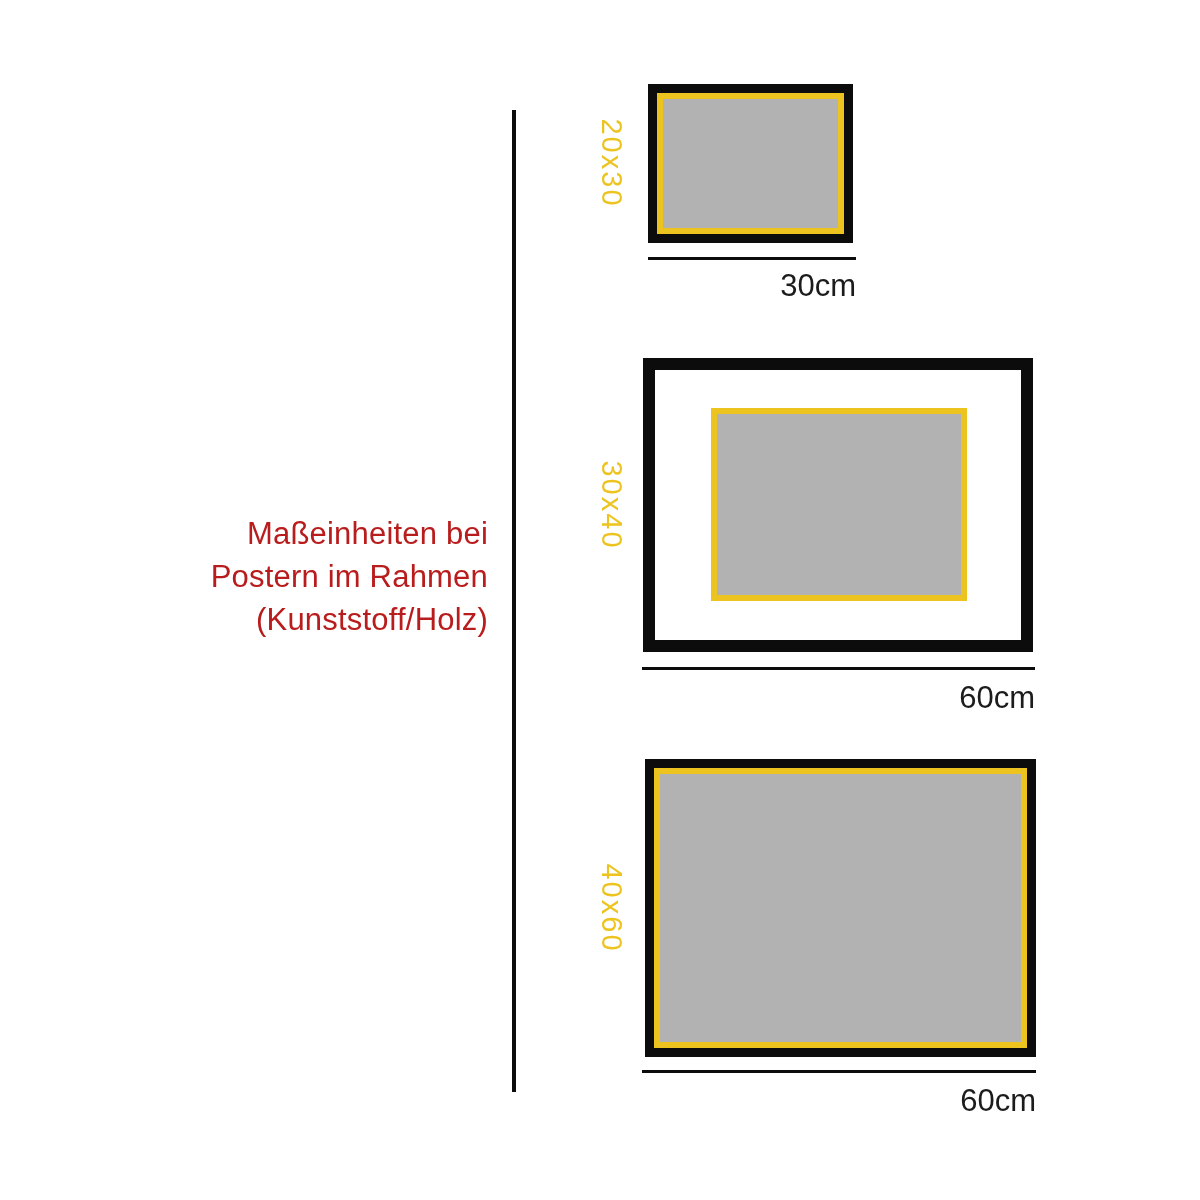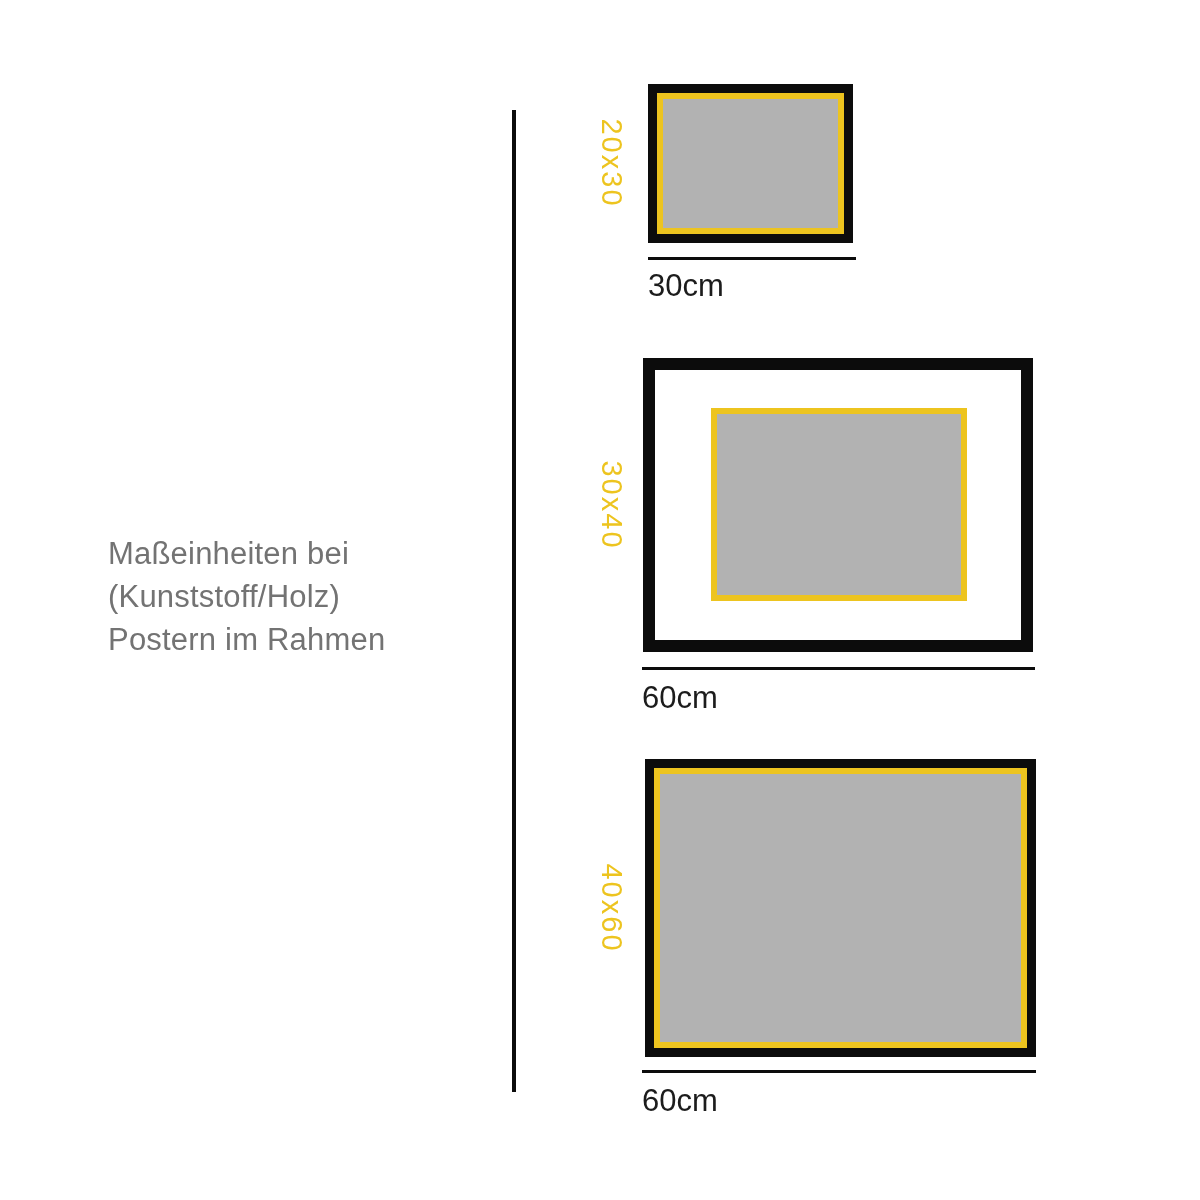--- a/index.html
+++ b/index.html
@@ -23,24 +23,24 @@
     top: 110px;
     width: 4px;
     height: 982px;
     background: var(--ink, #0c0c0c);
   }
 
   
   .description {
     position: absolute;
     left: 108px;
-    top: 532px;
+    top: 512px;
     width: 380px;
-    text-align: left;
-    color: #737373;
+    text-align: right;
+    color: #b91c1c;
     font-size: 31px;
     line-height: 43px;
     letter-spacing: 0.2px;
   }
 
   
   .size-label {
     position: absolute;
     color: var(--yellow, #edc41f);
     font-size: 29px;
@@ -88,39 +88,39 @@
     position: absolute;
     height: 3px;
     background: var(--ink, #0c0c0c);
   }
   .measure-line.m1 { left: 648px; top: 257px;  width: 208px; }
   .measure-line.m2 { left: 642px; top: 667px;  width: 393px; }
   .measure-line.m3 { left: 642px; top: 1070px; width: 394px; }
 
   .width-label {
     position: absolute;
-    text-align: left;
+    text-align: right;
     color: #1c1c1c;
     font-size: 31px;
   }
   .width-label.w1 { left: 648px; top: 268px;  width: 208px; }
   .width-label.w2 { left: 642px; top: 680px;  width: 393px; }
   .width-label.w3 { left: 642px; top: 1083px; width: 394px; }
 </style>
 </head>
 <body>
 
 <div id="canvas">
 
   <div class="divider"></div>
 
   <div class="description">
     <div>Maßeinheiten bei</div>
+    <div>Postern im Rahmen</div>
     <div>(Kunststoff/Holz)</div>
-    <div>Postern im Rahmen</div>
   </div>
 
   <div class="size-label l1">20x30</div>
   <div class="frame f1">
     <div class="poster-fill"></div>
   </div>
   <div class="measure-line m1"></div>
   <div class="width-label w1">30cm</div>
 
   <div class="size-label l2">30x40</div>

